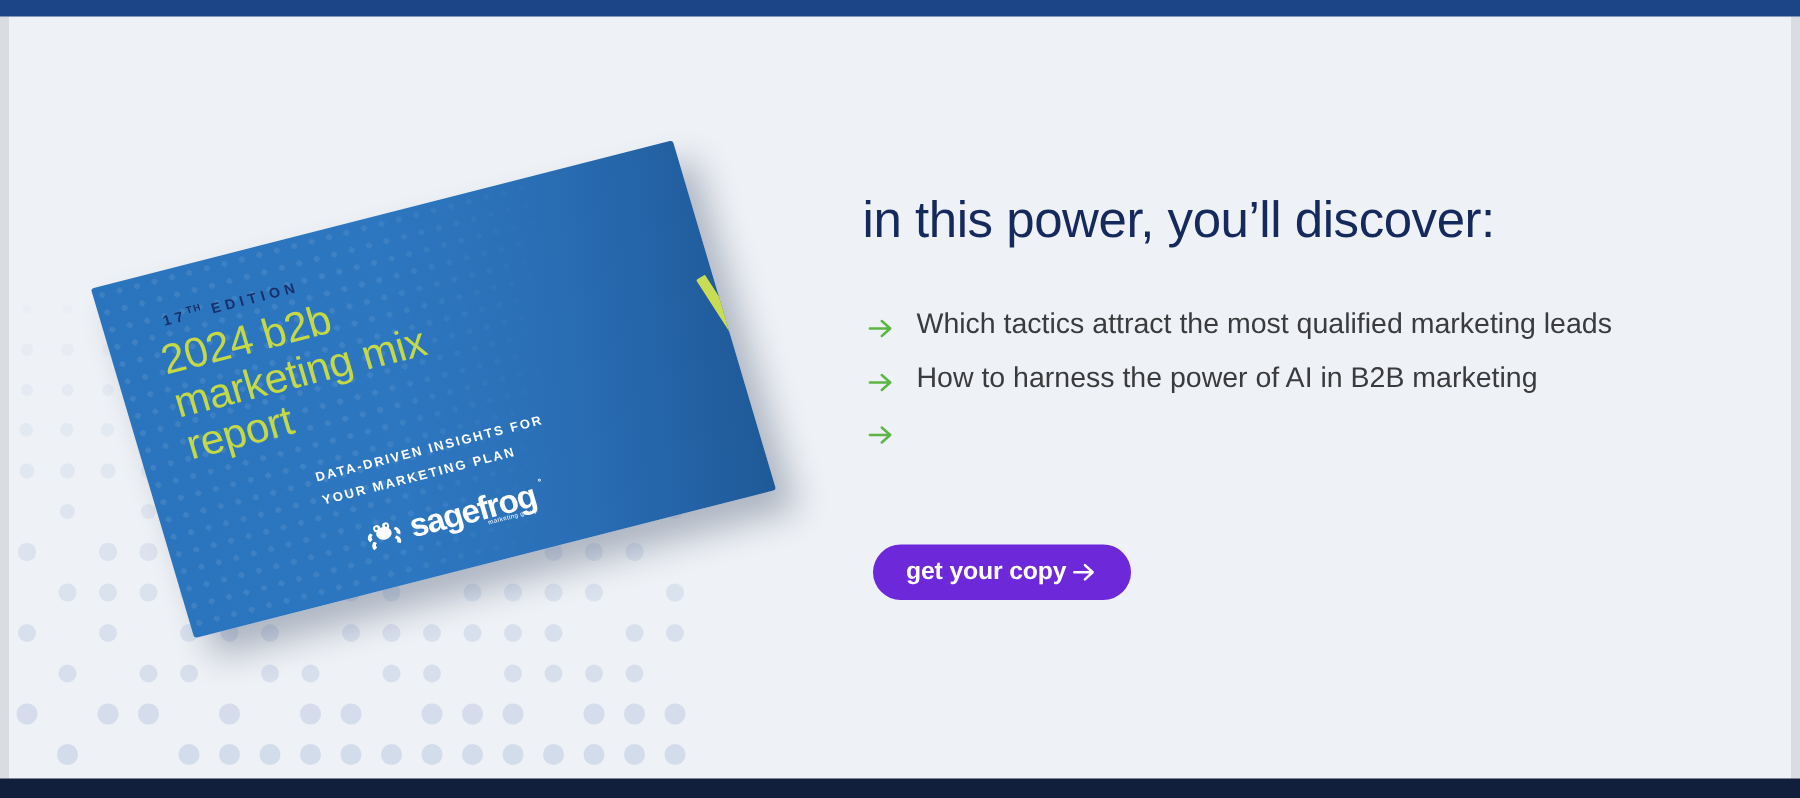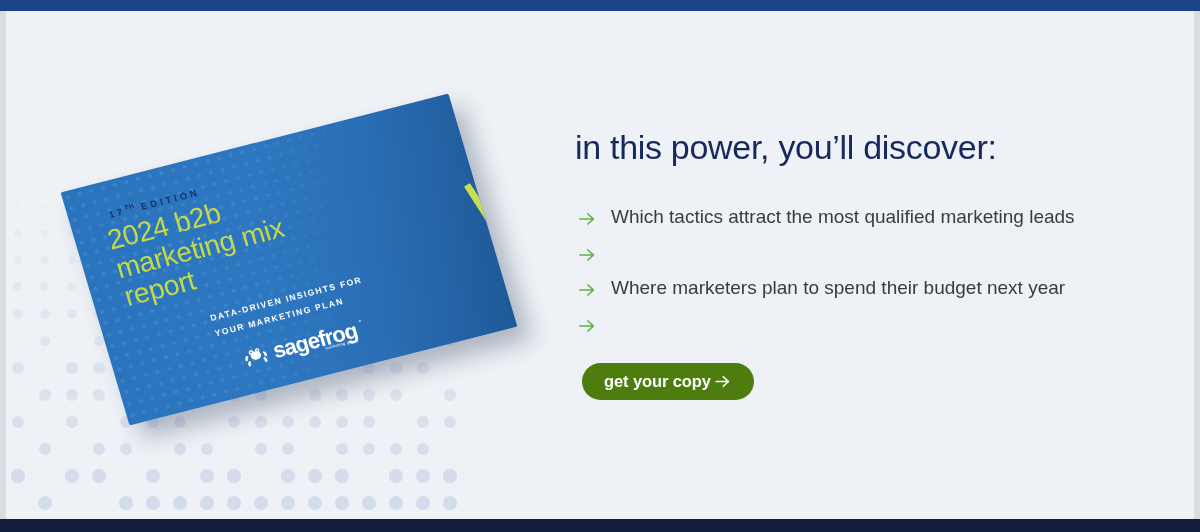--- a/index.html
+++ b/index.html
@@ -123,21 +123,21 @@
     display:block;
   }
   .b-text {
     font-size:19px; color:#3b3b3d; line-height:24px;
     white-space:nowrap;
   }
   .cta {
     position:absolute; left:7px; top:352px;
     display:inline-flex; align-items:center; gap:2px;
     height:37px; padding:0 22px 0 22px;
-    background:#4d7c0f; border:none; border-radius:19px;
+    background:#6d28d9; border:none; border-radius:19px;
     cursor:pointer;
   }
   .cta-label {
     font-size:16.5px; font-weight:bold; color:#ffffff;
     letter-spacing:-0.1px; white-space:nowrap;
   }
   .cta-arrow { width:19px; height:19px; display:block; }
 </style>
 </head>
 <body>
@@ -356,26 +356,21 @@
           <div class="bullet">
             <svg class="b-arrow" viewBox="0 0 24 24">
               <path d="M3.5 12 H19 M13 6 L19.8 12 L13 18" fill="none" stroke="#5cb544" stroke-width="2" stroke-linecap="round" stroke-linejoin="round"></path>
             </svg>
             <span class="b-text">Which tactics attract the most qualified marketing leads</span>
           </div>
           <div class="bullet">
             <svg class="b-arrow" viewBox="0 0 24 24">
               <path d="M3.5 12 H19 M13 6 L19.8 12 L13 18" fill="none" stroke="#5cb544" stroke-width="2" stroke-linecap="round" stroke-linejoin="round"></path>
             </svg>
-          </div>
-          <div class="bullet">
-            <svg class="b-arrow" viewBox="0 0 24 24">
-              <path d="M3.5 12 H19 M13 6 L19.8 12 L13 18" fill="none" stroke="#5cb544" stroke-width="2" stroke-linecap="round" stroke-linejoin="round"></path>
-            </svg>
-            <span class="b-text">Where marketers plan to spend their budget next year</span>
+            <span class="b-text">How to harness the power of AI in B2B marketing</span>
           </div>
           <div class="bullet">
             <svg class="b-arrow" viewBox="0 0 24 24">
               <path d="M3.5 12 H19 M13 6 L19.8 12 L13 18" fill="none" stroke="#5cb544" stroke-width="2" stroke-linecap="round" stroke-linejoin="round"></path>
             </svg>
           </div>
         </div>
 
       <button class="cta">
         <span class="cta-label">get your copy</span>

